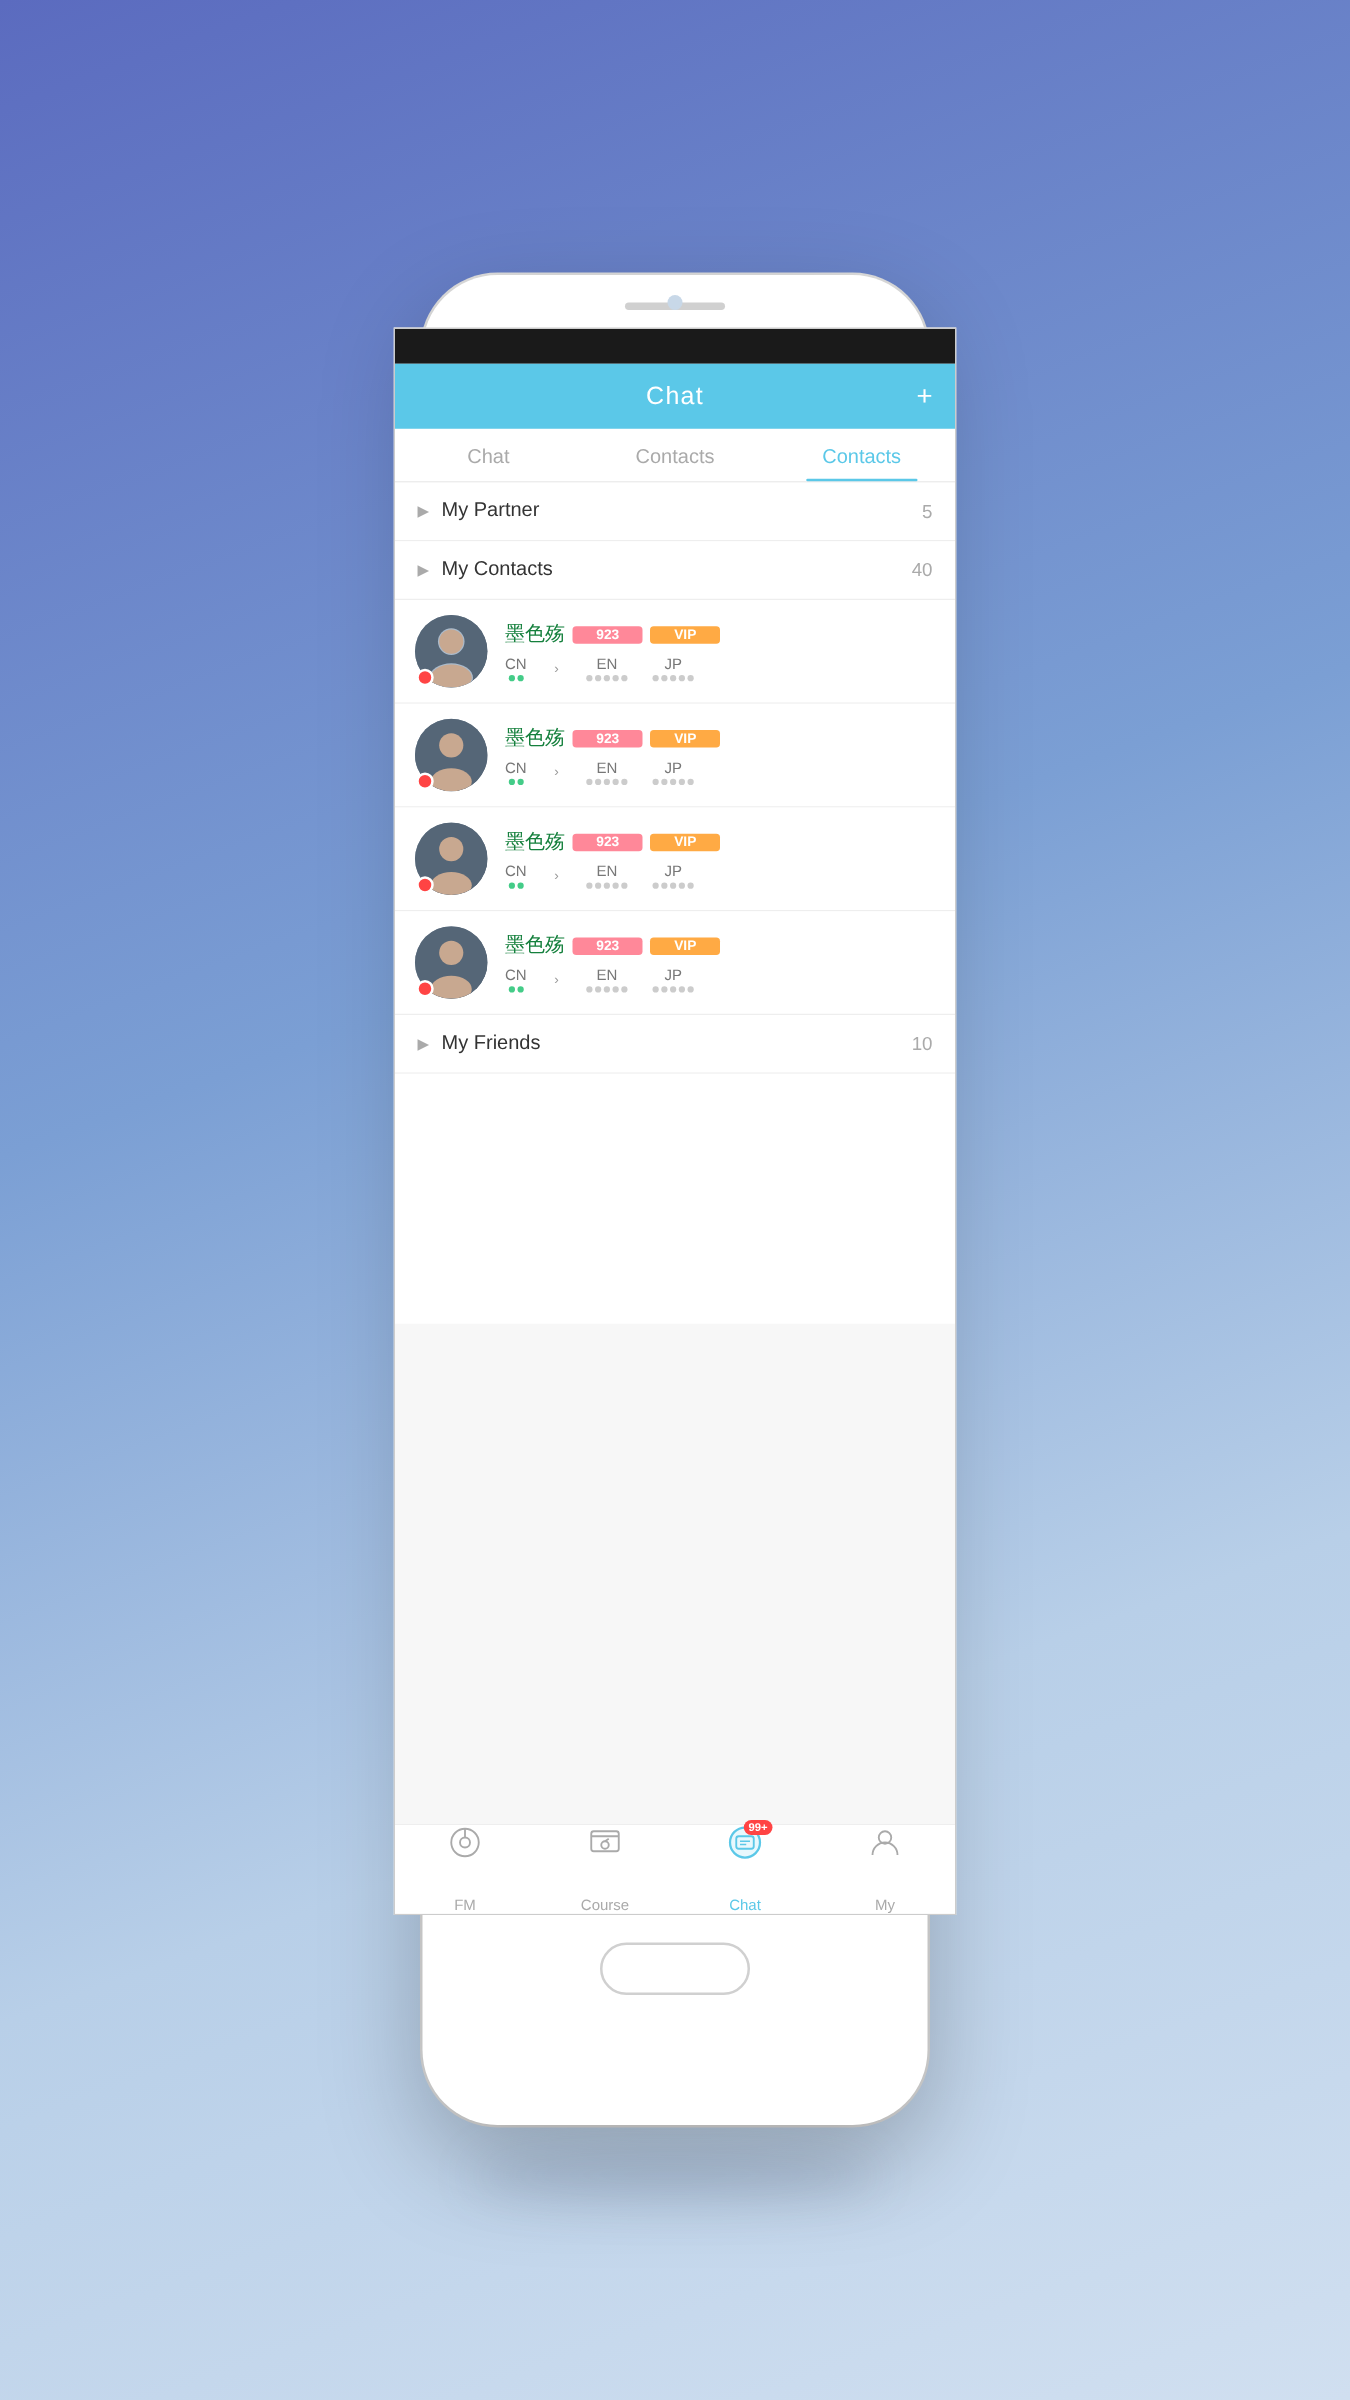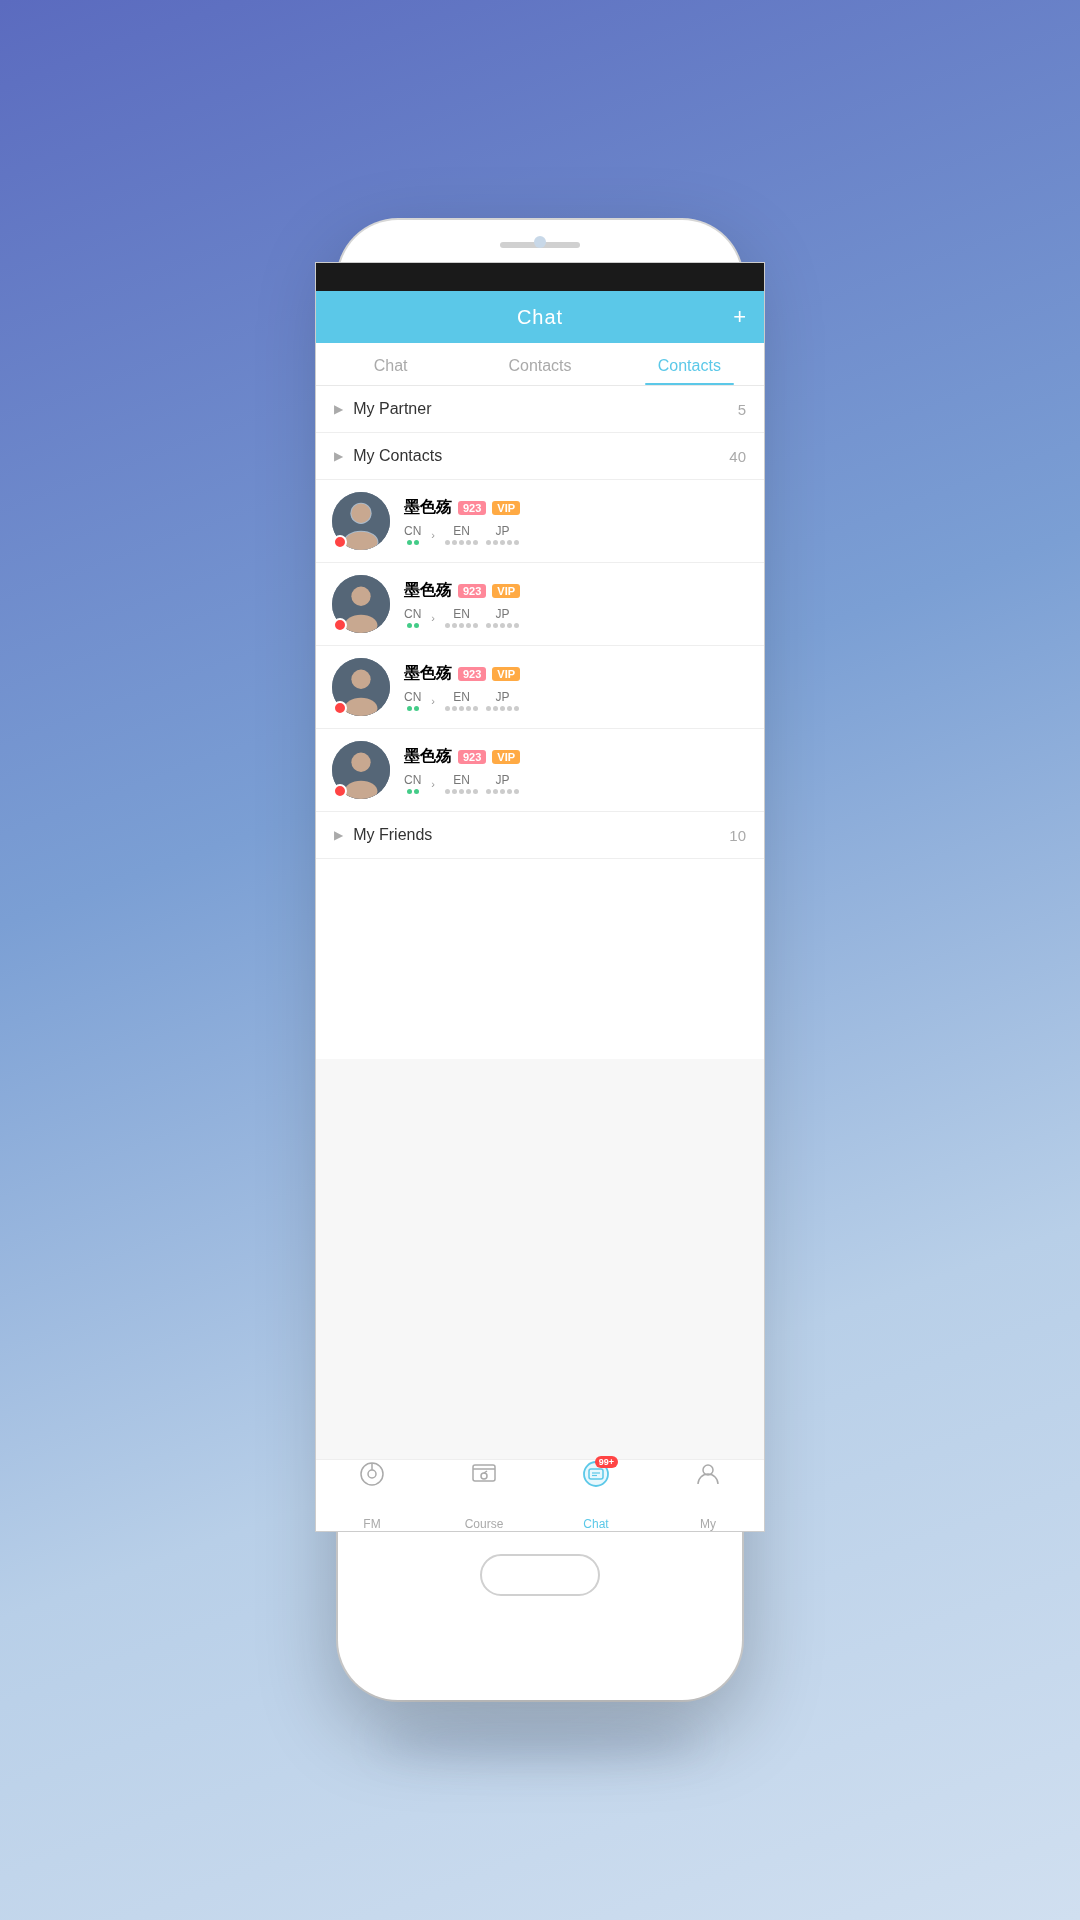--- a/index.html
+++ b/index.html
@@ -233,45 +233,45 @@
     }
 
     .contact-name-row {
       display: flex;
       align-items: center;
       gap: 6px;
     }
 
     .contact-name {
       font-size: 16px;
-      color: #000000;
-      font-weight: 700;
+      color: #15803d;
+      font-weight: 400;
     }
 
     .badge {
-      padding: 1px 5px;
+      padding: 1px 19px;
       border-radius: 3px;
       font-size: 11px;
       color: #ffffff;
       font-weight: 600;
     }
 
     .badge-pink {
       background: #ff8899;
     }
 
     .badge-orange {
       background: #ffaa44;
       color: #ffffff;
     }
 
     .contact-langs {
       display: flex;
       align-items: center;
-      gap: 8px;
+      gap: 20px;
       font-size: 12px;
       color: #888888;
     }
 
     .lang-item {
       display: flex;
       flex-direction: column;
       align-items: center;
       gap: 2px;
     }

